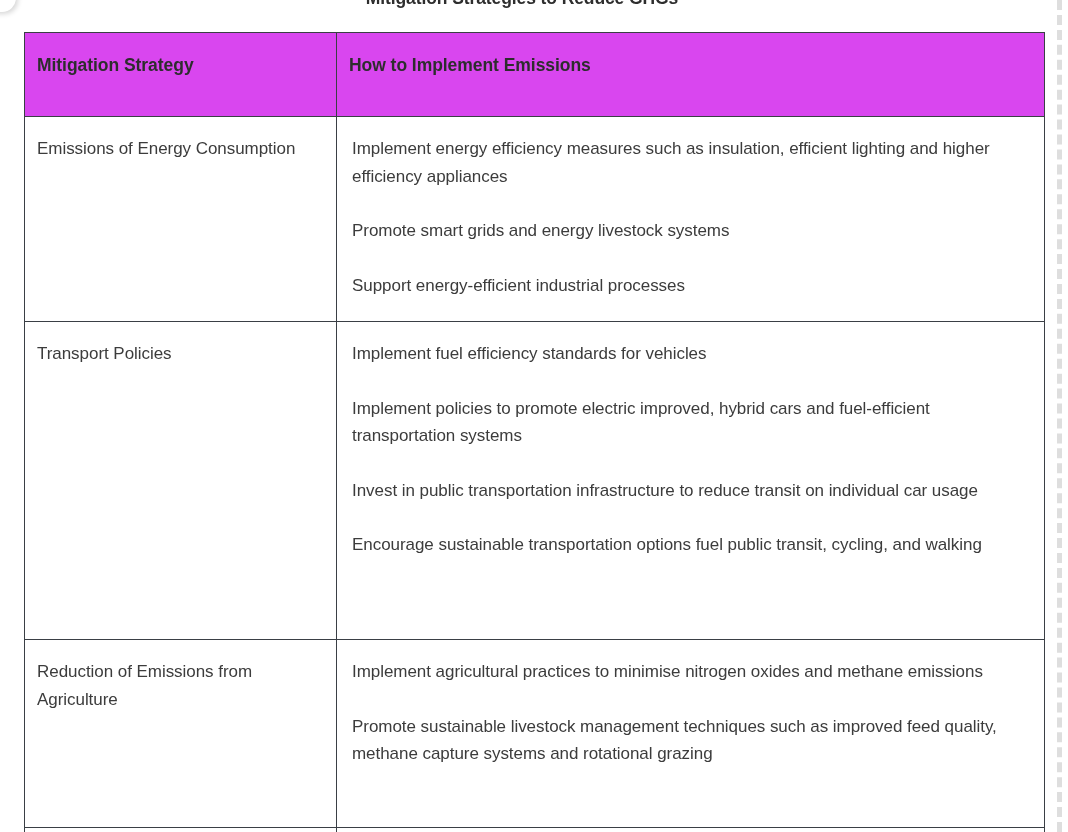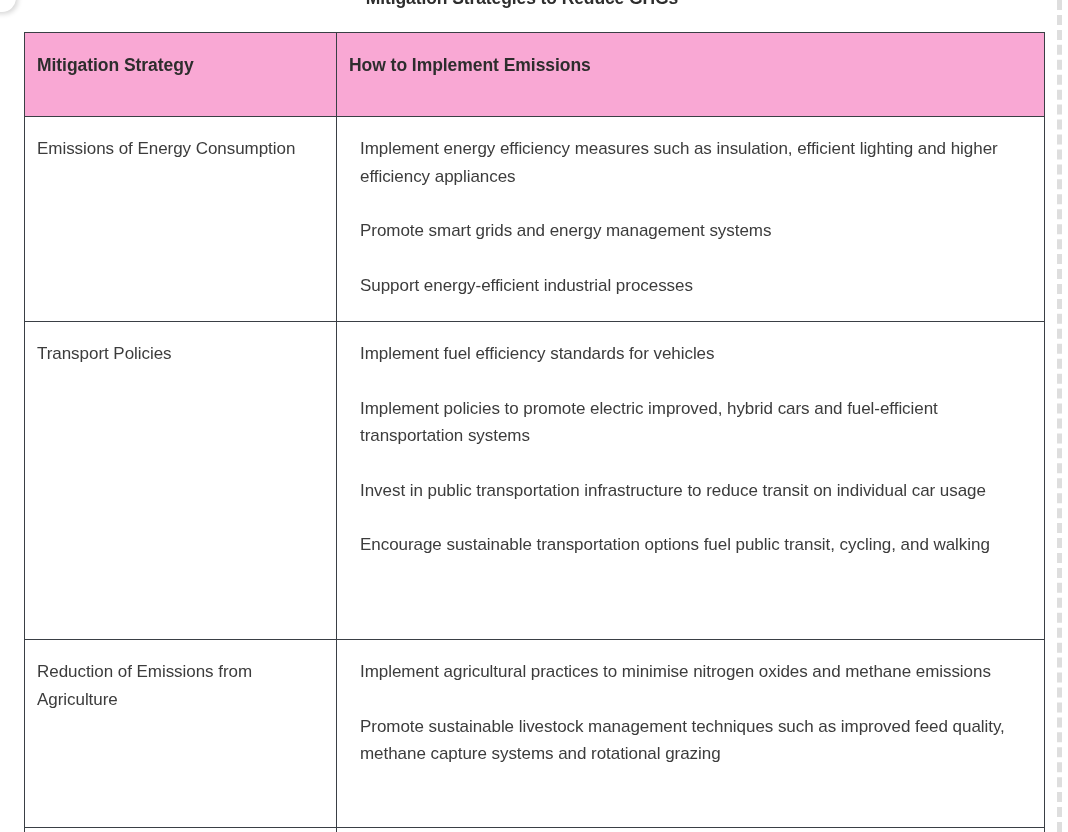--- a/index.html
+++ b/index.html
@@ -75,21 +75,21 @@
   .mitigation-table col.c2 { width: 708px; }
 
   .mitigation-table th,
   .mitigation-table td {
     border: 1.6px solid #3a3f45;
     vertical-align: top;
     padding: 0;
   }
 
   thead th {
-    background: #f9a8d4;
+    background: #d946ef;
     height: 83px;
     text-align: left;
   }
   .th-inner {
     padding: 22px 0 0 12px;
     font-size: 17.5px;
     font-weight: 700;
     color: #2d2d2d;
     letter-spacing: -0.05px;
     line-height: 1.25;
@@ -106,21 +106,21 @@
 
   .cell-howto {
     padding: 18px 22px 18px 11px;
     font-size: 17px;
     font-weight: 400;
     color: #3c3c3c;
     line-height: 1.62;
     letter-spacing: -0.05px;
   }
   .cell-howto p {
-    margin: 0 0 27px 12px;
+    margin: 0 0 27px 4px;
   }
   .cell-howto p:last-child {
     margin-bottom: 0;
   }
 
   
   tr.row-0 td { height: 204px; }
   tr.row-1 td { height: 317px; }
   tr.row-2 td { height: 187px; }
   tr.row-3 td { height: 60px; }
@@ -153,21 +153,21 @@
     </thead>
     <tbody>
 
       <tr class="row-0">
         <td>
           <div class="cell-strategy">Emissions of Energy Consumption</div>
         </td>
         <td>
           <div class="cell-howto">
             <p>Implement energy efficiency measures such as insulation, efficient lighting and higher efficiency appliances</p>
-            <p>Promote smart grids and energy management systems</p>
+            <p>Promote smart grids and energy livestock systems</p>
             <p>Support energy-efficient industrial processes</p>
           </div>
         </td>
       </tr>
 
       <tr class="row-1">
         <td>
           <div class="cell-strategy">Transport Policies</div>
         </td>
         <td>

